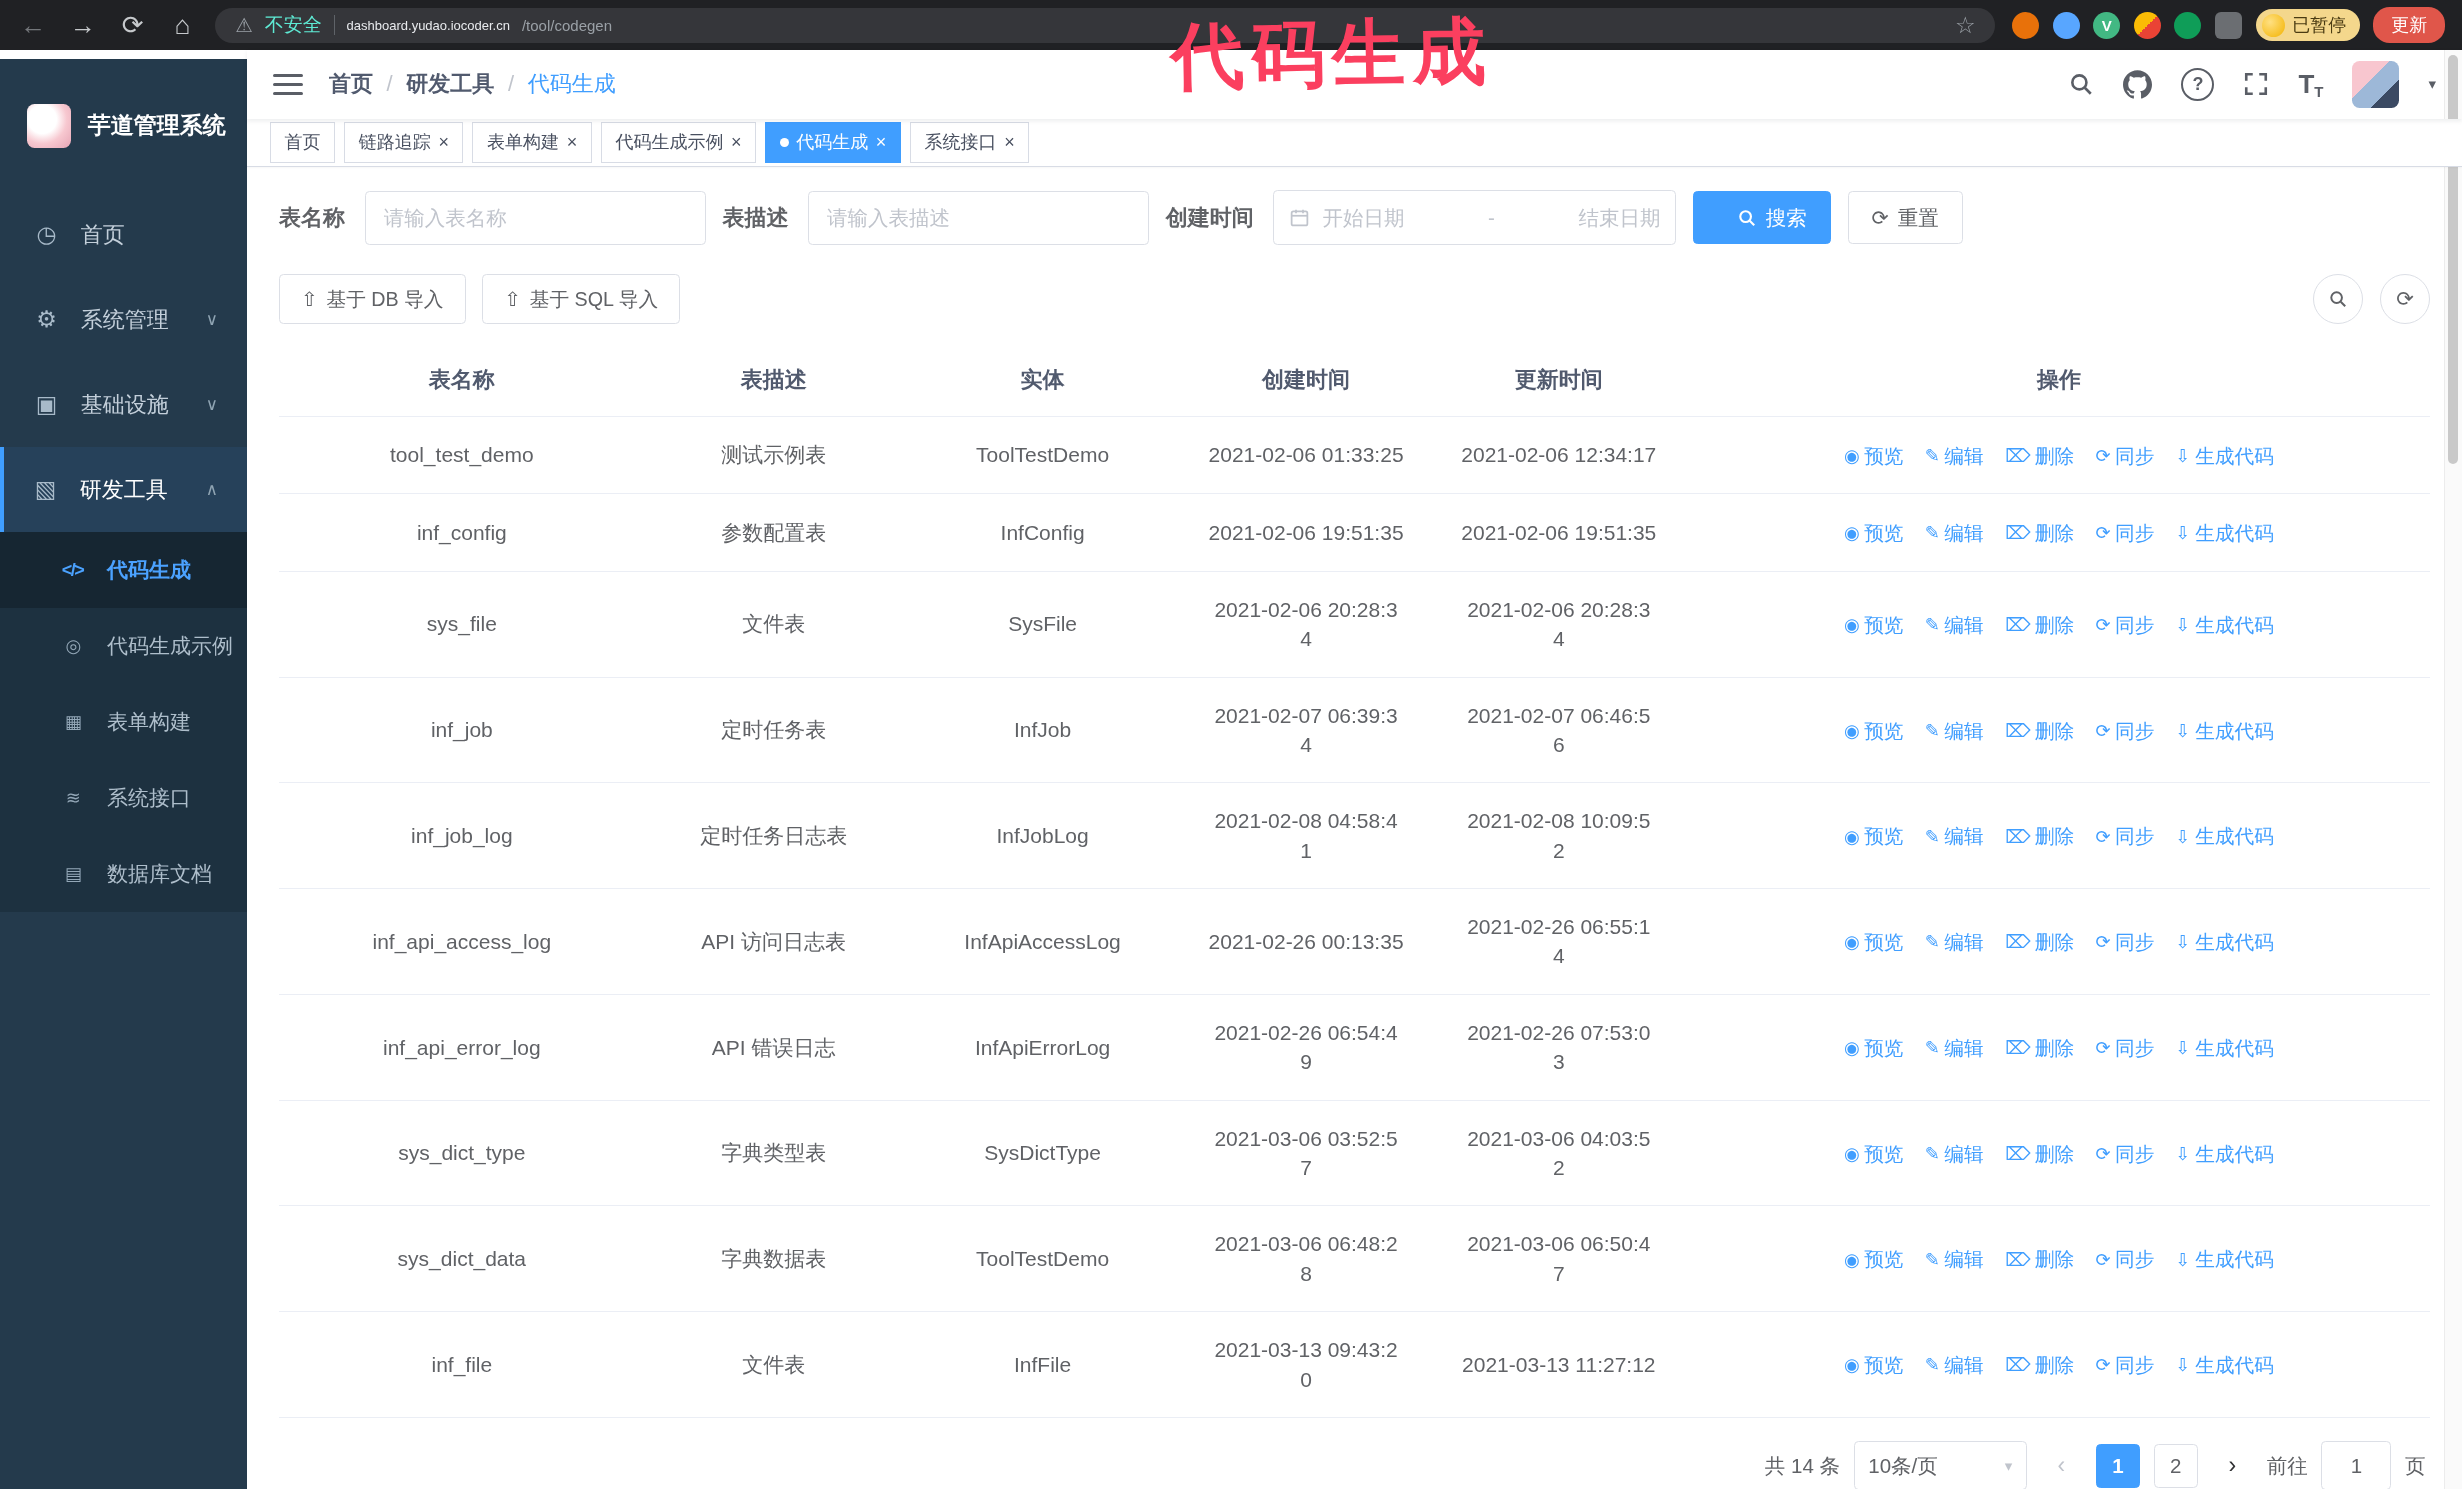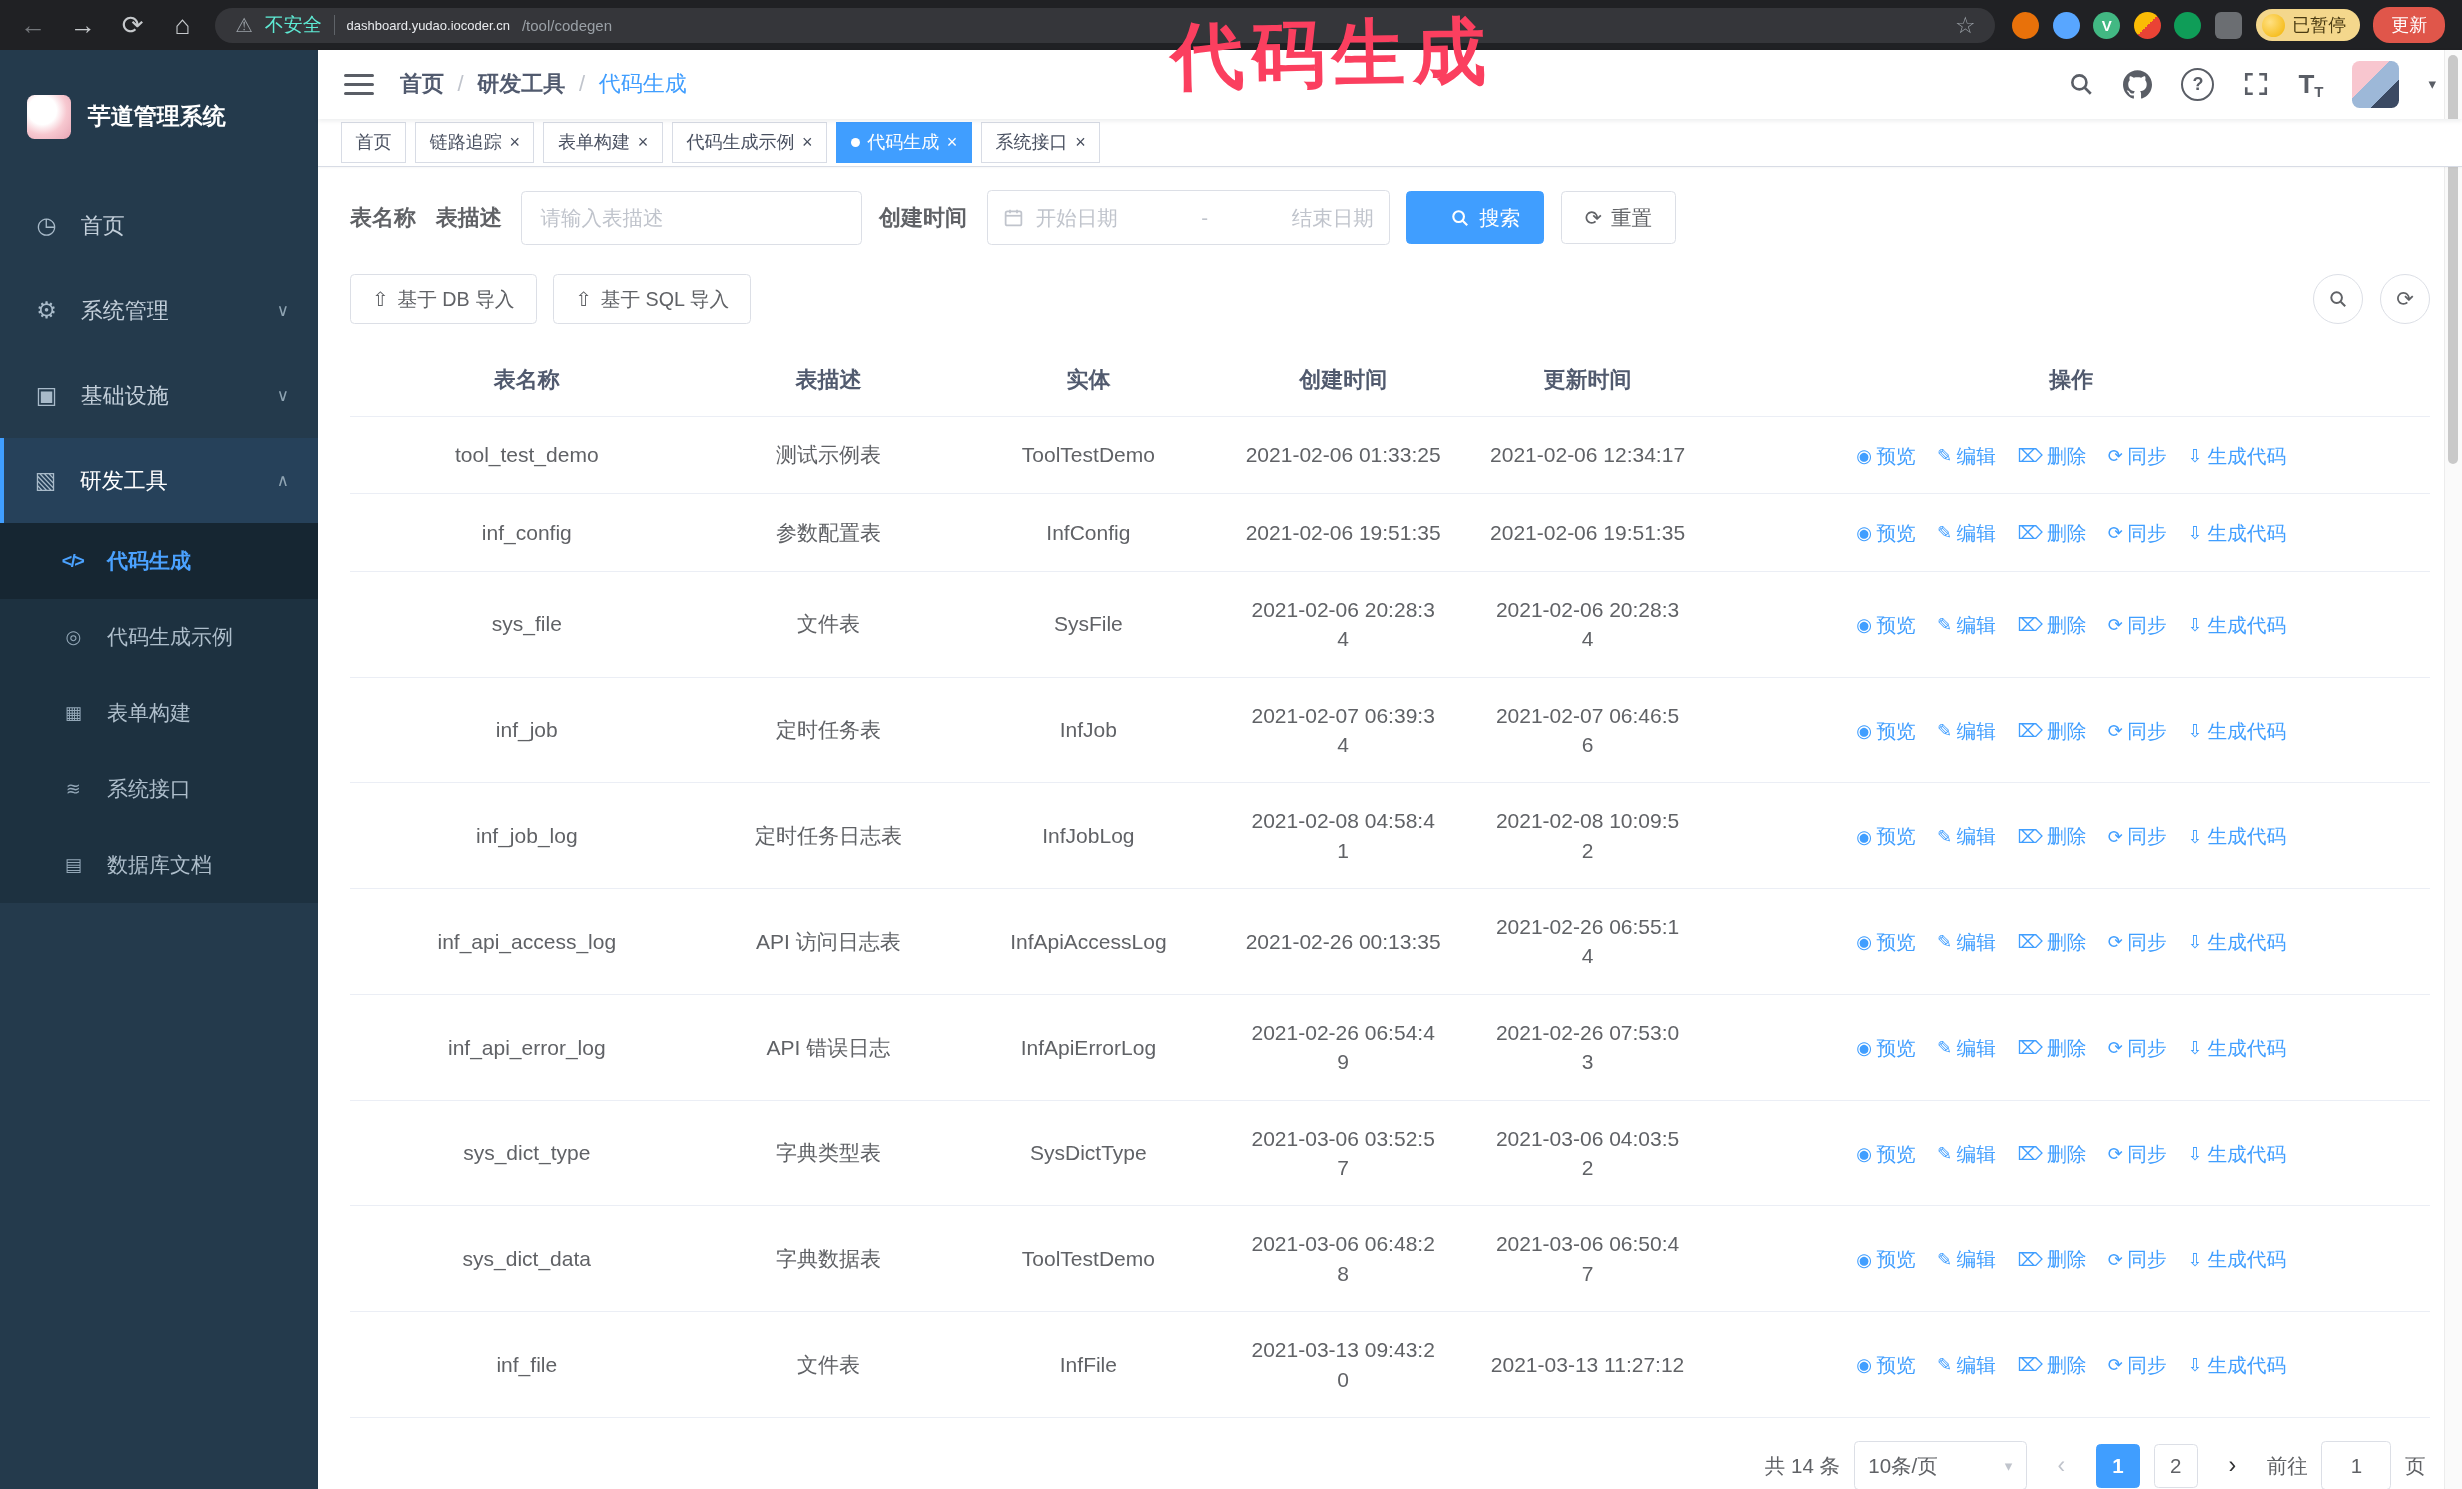--- a/index.html
+++ b/index.html
@@ -28,21 +28,21 @@
                 padding:3.8px 13.6px 3.8px 6px;font-size:18px;color:#4a3b12;cursor:pointer;}
   .profile-chip .face{width:23px;height:23px;border-radius:50%;background:radial-gradient(circle at 35% 35%,#ffe082,#f3b300);}
   .update-pill{background:#e0564a;color:#fff;font-size:18px;border-radius:16.7px;padding:6px 18px;cursor:pointer;}
 
   
   .annotation{position:absolute;top:6px;left:1171px;z-index:60;font-size:73px;font-weight:bold;
               letter-spacing:7.6px;transform:rotate(-1deg);pointer-events:none;}
 
   
   .app{display:flex;height:1440px;}
-  .sidebar{width:318px;background:#243a4c;flex:0 0 auto;display:flex;flex-direction:column;}
+  .sidebar{width:247px;background:#243a4c;flex:0 0 auto;display:flex;flex-direction:column;margin-top:9px;}
   .logo{height:133px;display:flex;align-items:center;gap:16.7px;padding-left:27px;}
   .logo .avatar{width:44px;height:44px;border-radius:7.6px;background:
         radial-gradient(circle at 35% 35%,#fff 35%,#f7c8d0 60%,#e6a4b4);flex:0 0 auto;}
   .logo .title{color:#fff;font-size:23px;font-weight:600;}
   .menu-item{height:85px;display:flex;align-items:center;gap:19.7px;padding-left:32px;color:#c3cfda;
              font-size:22px;cursor:pointer;}
   .menu-item .mi{width:29px;text-align:center;font-size:23px;color:#a8bac9;}
   .menu-item .chev{margin-left:auto;margin-right:29px;font-size:16.7px;color:#8fa4b3;}
   .menu-item.active-parent{border-left:4.5px solid #409eff;padding-left:27px;background:rgba(64,158,255,.08);color:#fff;}
   .submenu{background:#1d3140;}
@@ -285,20 +285,21 @@
         <span class="tag">
           <span>系统接口</span>
           <span class="x">×</span>
         </span>
       </div>
 
       <div class="content">
 
         <div class="filters">
           <span class="f-label">表名称</span>
+          <input class="f-input" type="text" placeholder="请输入表名称" style="">
           <span class="f-label">表描述</span>
           <input class="f-input" type="text" placeholder="请输入表描述" style="">
           <span class="f-label">创建时间</span>
           <div class="date-box">
             <svg width="21" height="21" viewBox="0 0 24 24" fill="none" stroke="#c0c4cc" stroke-width="2">
               <rect x="3" y="5" width="18" height="16" rx="2"></rect>
                 <line x1="3" y1="10" x2="21" y2="10"></line>
               <line x1="8" y1="3" x2="8" y2="7"></line>
                 <line x1="16" y1="3" x2="16" y2="7"></line>
               </svg>

